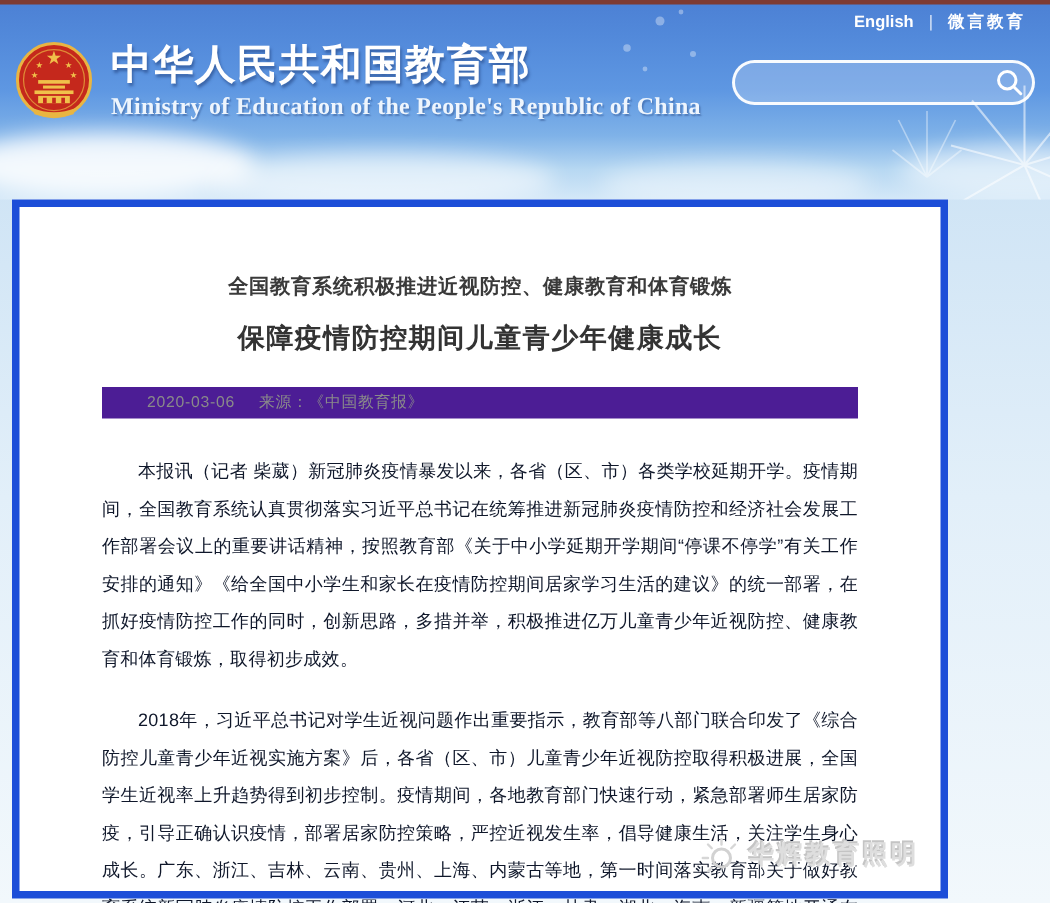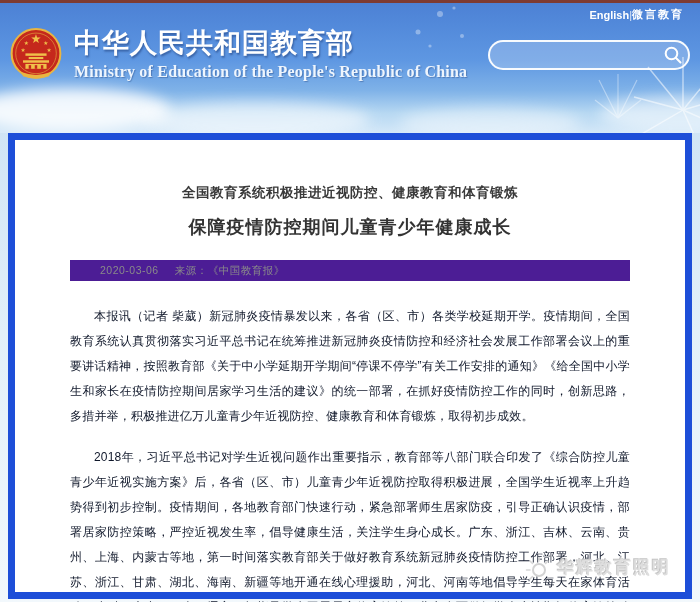--- a/index.html
+++ b/index.html
@@ -18,21 +18,21 @@
   .cloud{position:absolute;background:rgba(255,255,255,.85);border-radius:50%;filter:blur(7px);}
   .cloud.c1{left:-30px;top:88px;width:200px;height:44px;}
   .cloud.c2{left:140px;top:102px;width:230px;height:36px;opacity:.65;}
   .cloud.c3{left:400px;top:108px;width:180px;height:30px;opacity:.5;}
   .cloud.c4{left:600px;top:96px;width:160px;height:36px;opacity:.6;}
   .burst{position:absolute;opacity:.55;}
   .burst.b1{right:-38px;top:55px;}
   .burst.b2{right:55px;top:70px;opacity:.4;}
   .burst.b3{right:230px;top:2px;opacity:.35;}
 
-  .top-links{position:absolute;top:7px;right:16px;font-size:11px;color:#fff;display:flex;align-items:center;}
+  .top-links{position:absolute;top:7px;right:16px;font-size:11px;color:#fff;display:flex;align-items:center;gap:10px;}
   .top-links a{color:#fff;text-decoration:none;font-weight:bold;cursor:pointer;}
   .top-links .divider{color:rgba(255,255,255,.8);}
   .top-links .cn{letter-spacing:2px;}
 
   .brand{position:absolute;left:10px;top:26px;display:flex;align-items:flex-start;}
   .emblem{display:block;width:52px;height:58px;margin-right:12px;}
   .site-title{
     font-size:27px;font-weight:bold;color:#ffffff;line-height:1.15;margin-top:2px;
     letter-spacing:1px;text-shadow:1px 2px 2px rgba(30,60,120,.55);
   }
@@ -51,22 +51,22 @@
 
   .breadcrumb{
     position:absolute;left:10px;top:111px;font-size:11px;color:#5d6b7a;
     letter-spacing:1px;white-space:nowrap;
   }
   .breadcrumb a{color:#5d6b7a;text-decoration:none;cursor:pointer;}
   .breadcrumb .sep{margin:0 5px;color:#7b8894;}
 
   
   .card{
-    position:absolute;left:8px;top:133px;width:684px;height:466px;
-    background:#ffffff;border:7px solid #1d4ed8;box-sizing:border-box;
+    position:absolute;left:8px;top:133px;width:624px;height:466px;
+    background:#ffffff;border:5px solid #1d4ed8;box-sizing:border-box;
     padding:0 55px;
   }
   .supertitle{
     margin:44px 0 0;text-align:center;font-size:13.5px;font-weight:bold;color:#3a3a3a;letter-spacing:.5px;
   }
   .title{
     margin:13px 0 0;text-align:center;font-size:18px;font-weight:bold;color:#333;letter-spacing:1px;
   }
   .meta{
     margin-top:21px;height:21px;line-height:21px;background:#4c1d95;

